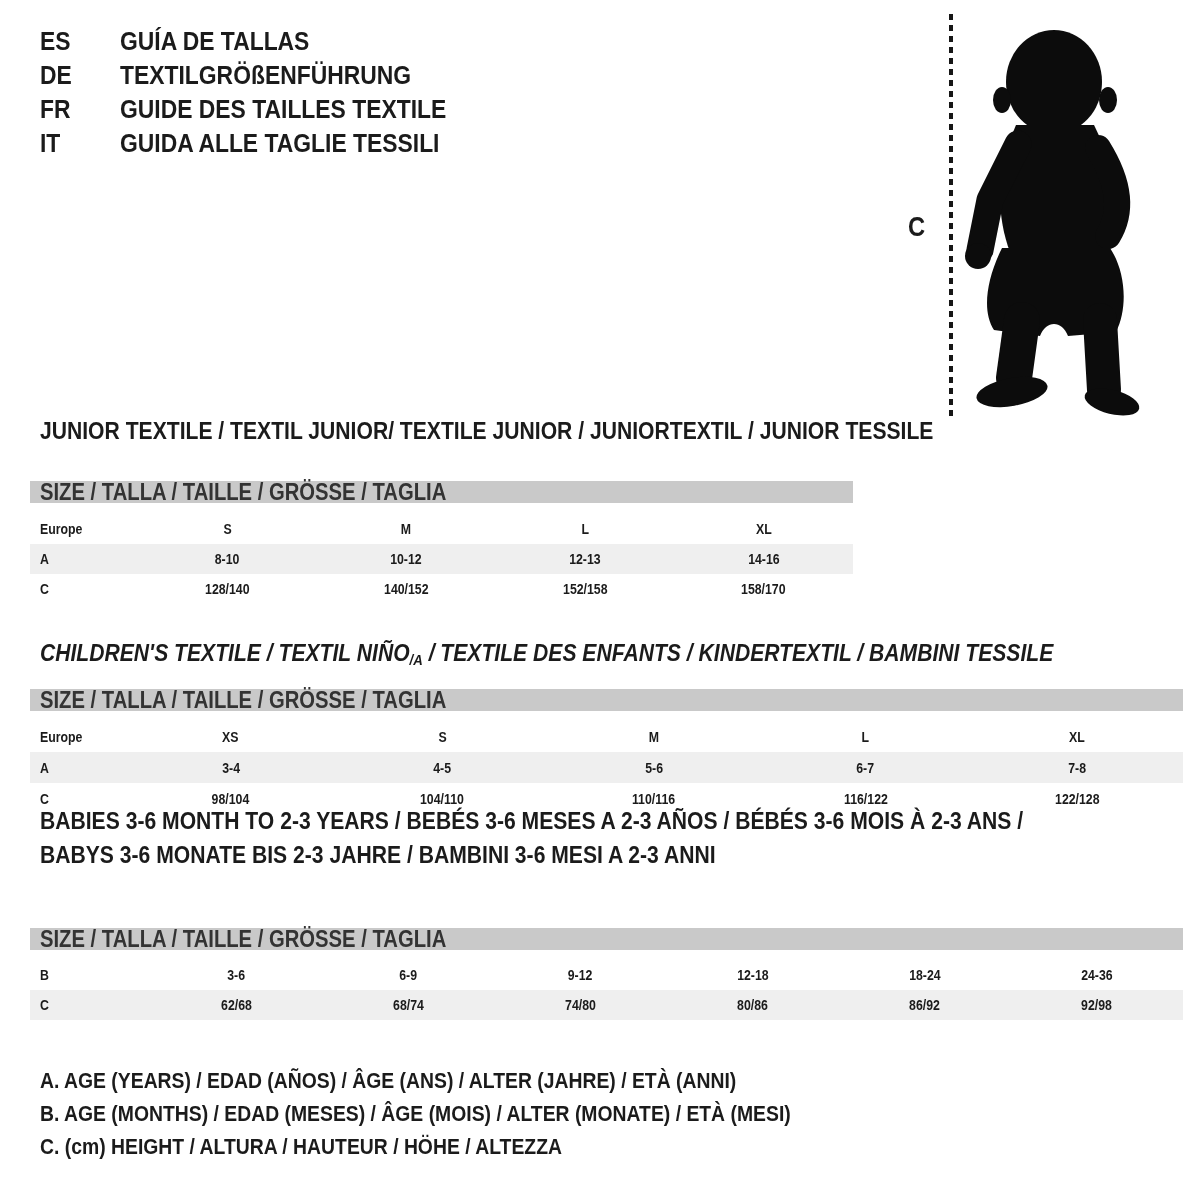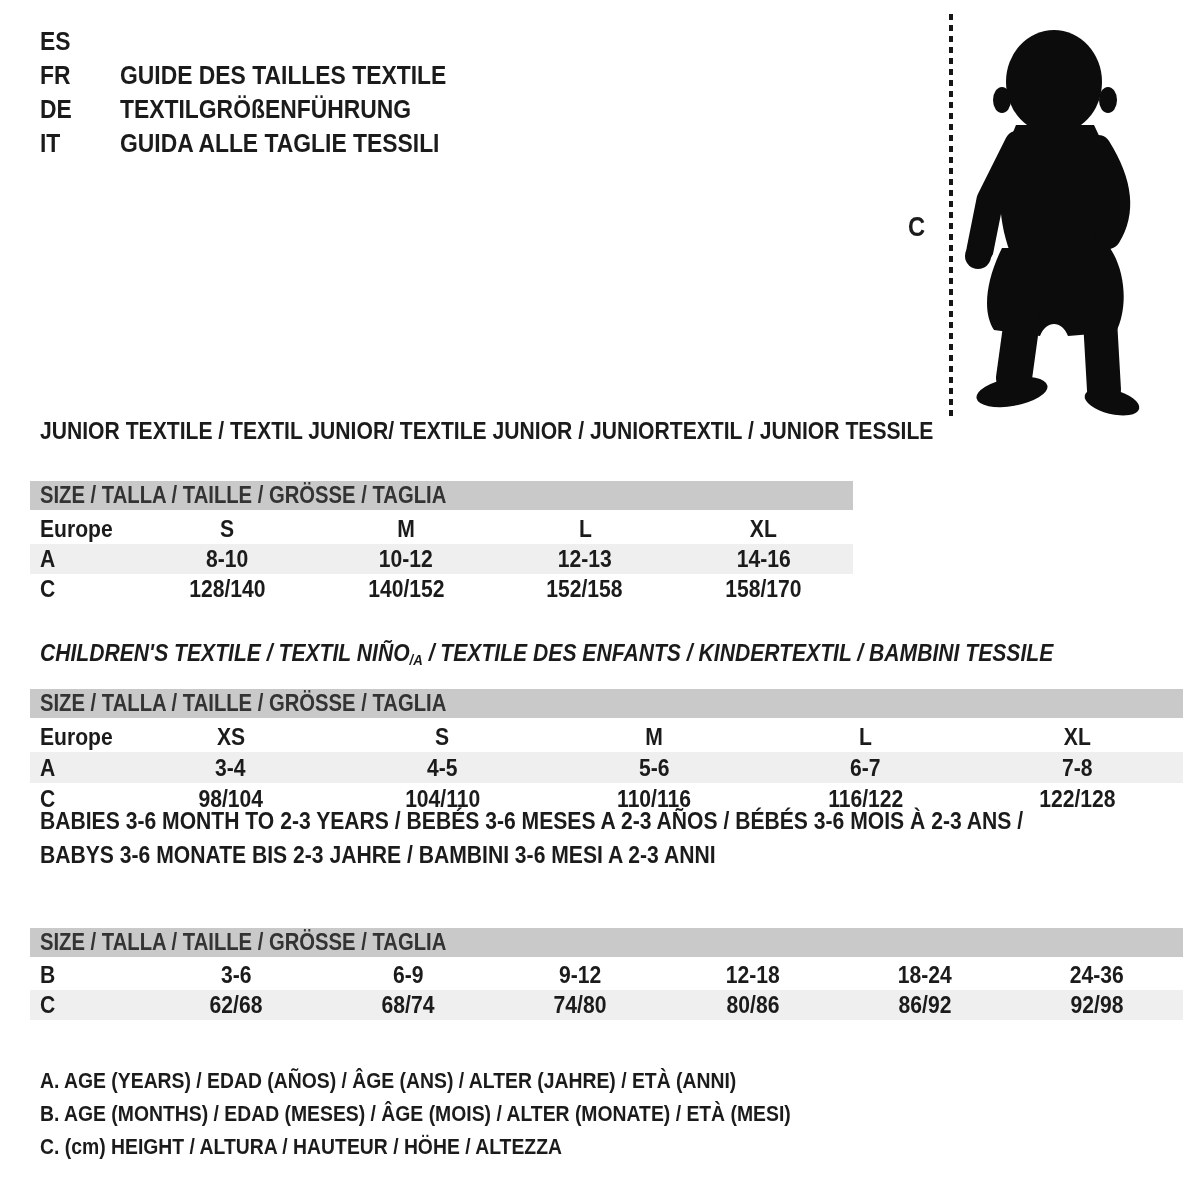--- a/index.html
+++ b/index.html
@@ -29,54 +29,55 @@
   }
   .fig-label { left:908px; top:212px; font-size:27px; }
   .silhouette { left:956px; top:20px; }
 
   
   .sec-title { font-size:24px; line-height:26px; }
   .sub-a { font-size:15px; vertical-align:baseline; position:relative; top:4px; }
 
   
   .size-bar {
-    background:#c9c9c9; height:29px;
+    background:#c9c9c9; height:22px;
     display:flex; align-items:center; padding-left:10px;
     font-size:23px; color:#333333;
   }
 
   
-  .trow { display:grid; align-items:center; font-size:24px;text-decoration:underline; }
+  .trow { display:grid; align-items:center; font-size:14px;text-decoration:underline; }
   .junior   .trow { grid-template-columns:108px repeat(4,1fr); height:30px; }
   .children .trow { grid-template-columns:95px  repeat(5,1fr); height:31px; }
   .babies   .trow { grid-template-columns:120px repeat(6,1fr); height:30px; }
   .trow.shaded { background:#efefef; }
   .tcell { text-align:center; }
   .tcell.lbl { text-align:left; padding-left:10px; }
 
   
   .legend-line { height:33px; display:flex; align-items:center; font-size:22px; }
 
   svg .ink { fill:#0c0c0c; }
   svg .ink-stroke { fill:none; stroke:#0c0c0c; stroke-linecap:round; stroke-linejoin:round; }
 </style>
 </head>
 <body>
 
 <div class="abs langs">
   <div class="lang-row">
     <span class="lang-code"><span class="cond">ES</span></span>
+    <span><span class="cond">GUÍA DE TALLAS</span></span>
+  </div>
+  <div class="lang-row">
+    <span class="lang-code"><span class="cond">DE</span></span>
+    <span><span class="cond">TEXTILGRÖßENFÜHRUNG</span></span>
   </div>
   <div class="lang-row">
     <span class="lang-code"><span class="cond">FR</span></span>
     <span><span class="cond">GUIDE DES TAILLES TEXTILE</span></span>
-  </div>
-  <div class="lang-row">
-    <span class="lang-code"><span class="cond">DE</span></span>
-    <span><span class="cond">TEXTILGRÖßENFÜHRUNG</span></span>
   </div>
   <div class="lang-row">
     <span class="lang-code"><span class="cond">IT</span></span>
     <span><span class="cond">GUIDA ALLE TAGLIE TESSILI</span></span>
   </div>
 </div>
 
 <div class="abs dash-line"></div>
 <div class="abs fig-label"><span class="cond">C</span></div>
 <svg class="abs silhouette" width="194" height="402" viewBox="0 0 194 402" aria-hidden="true">

